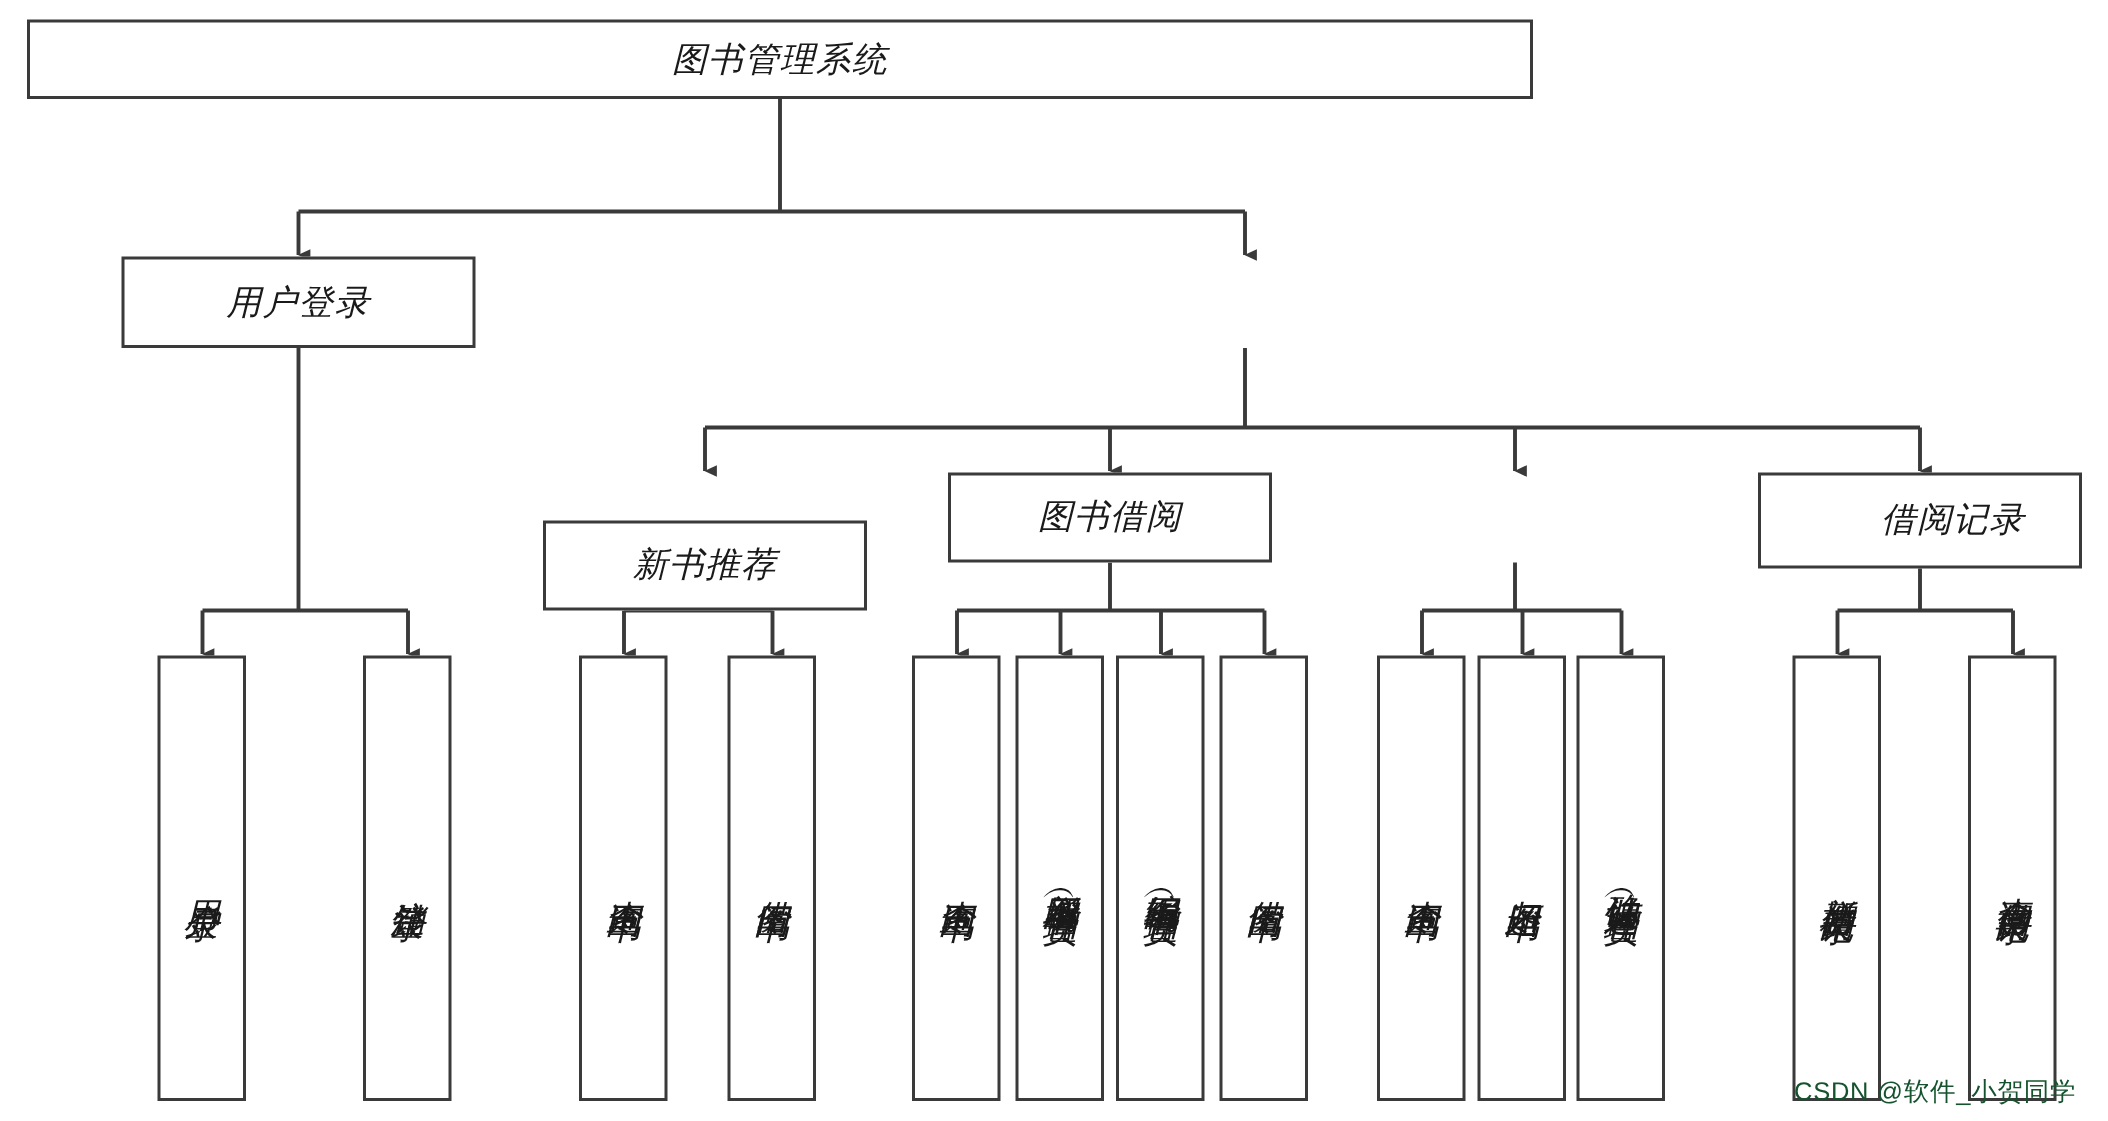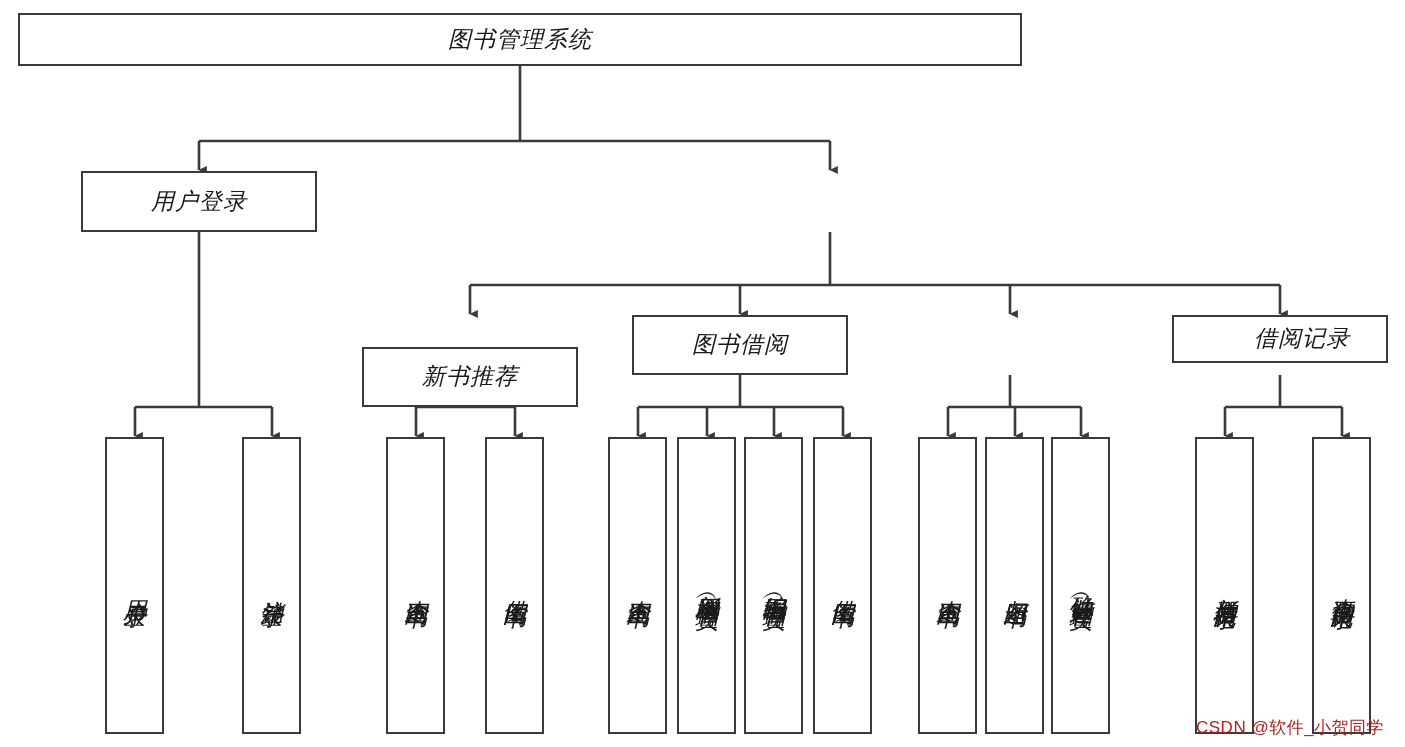--- a/index.html
+++ b/index.html
@@ -120,21 +120,21 @@
   <div class="node horiz" style="left: 81px; top: 171px; width: 236px; height: 61px;">
     <span>用户登录</span>
   </div>
 
   <div class="node horiz" style="left: 362px; top: 315px; width: 216px; height: 60px; margin-top: 32px;">
     <span>新书推荐</span>
   </div>
   <div class="node horiz" style="left: 632px; top: 315px; width: 216px; height: 60px;">
     <span>图书借阅</span>
   </div>
-  <div class="node horiz" style="left: 1172px; top: 315px; width: 216px; height: 48px; padding-left: 44px;">
+  <div class="node horiz" style="left: 1172px; top: 315px; width: 216px; height: 64px; padding-left: 44px;">
     <span>借阅记录</span>
   </div>
 
   <div class="node vert" style="left: 105px; top: 437px; width: 59px; height: 297px;">
     <span class="vtext">用户登录</span>
   </div>
   <div class="node vert" style="left: 242px; top: 437px; width: 59px; height: 297px;">
     <span class="vtext">注销登录</span>
   </div>
   <div class="node vert" style="left: 386px; top: 437px; width: 59px; height: 297px;">
@@ -164,14 +164,14 @@
   <div class="node vert" style="left: 1051px; top: 437px; width: 59px; height: 297px;">
     <span class="vtext">确认归还（管理员）</span>
   </div>
   <div class="node vert" style="left: 1195px; top: 437px; width: 59px; height: 297px;">
     <span class="vtext">新增借阅记录</span>
   </div>
   <div class="node vert" style="left: 1312px; top: 437px; width: 59px; height: 297px;">
     <span class="vtext">查询借阅记录</span>
   </div>
 
-  <div class="watermark" style="left: 1196px; top: 716px; color: #b91c1c;">CSDN @软件_小贺同学</div>
+  <div class="watermark" style="left: 1196px; top: 716px; color: #14532d;">CSDN @软件_小贺同学</div>
 </div>
 
 </body></html>

